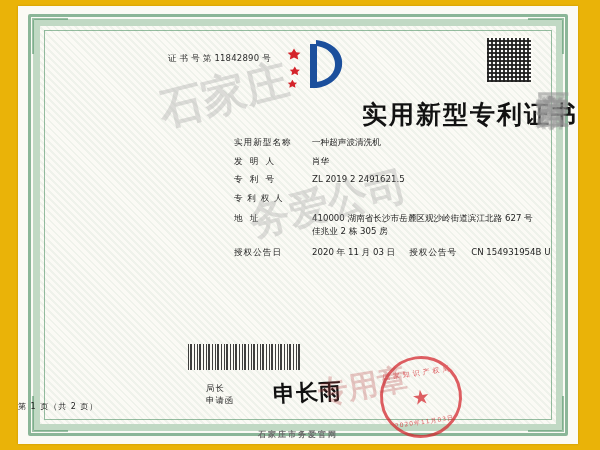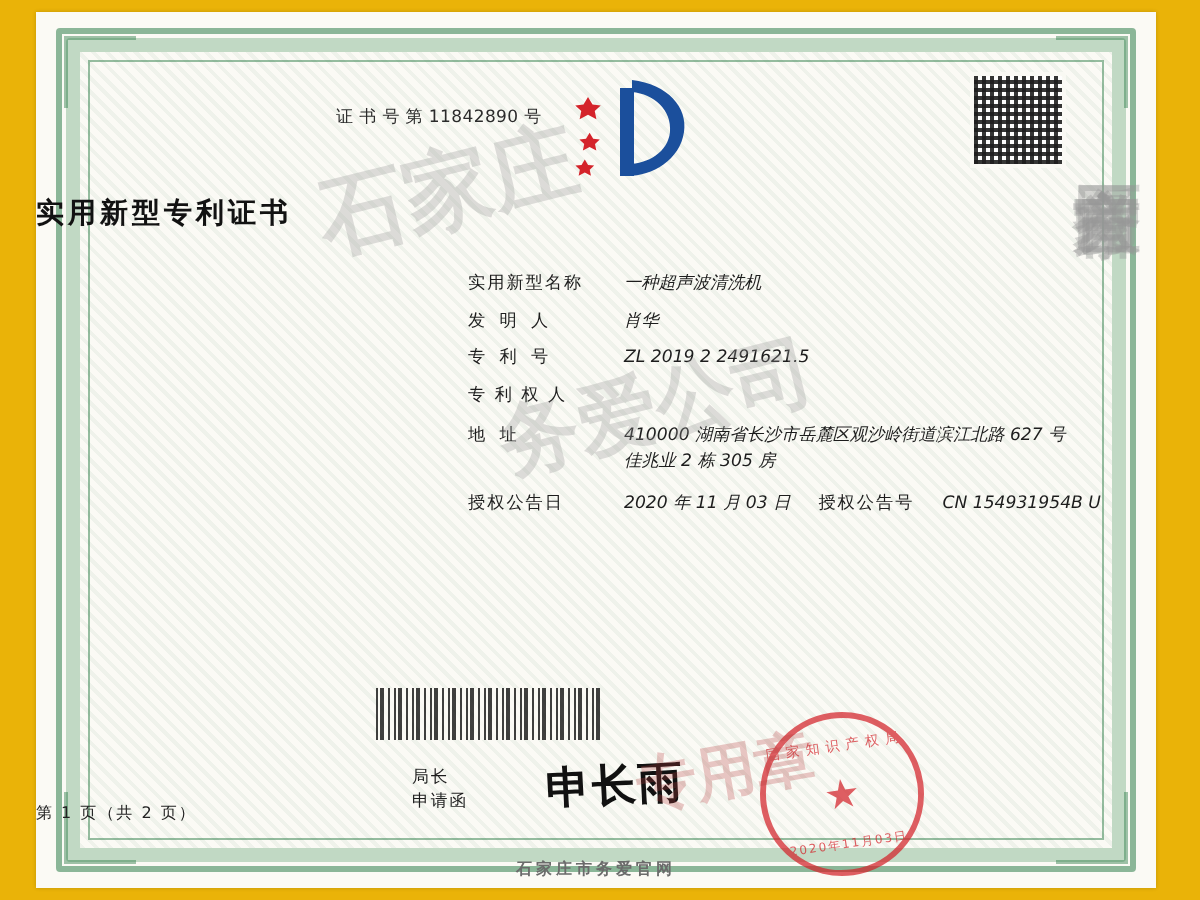--- a/index.html
+++ b/index.html
@@ -106,23 +106,23 @@
     border: 2px solid #fbfaf5;
     opacity: 0.88;
   }
 
   
   .doc-title {
     position: absolute;
     left: 0;
     right: 0;
     top: 92px;
-    text-align: left;
+    text-align: right;
     font-family: "DejaVu Serif", serif;
-    font-size: 14px;
+    font-size: 25px;
     font-weight: bold;
     color: #121212;
     letter-spacing: 2px;
   }
 
   
   .fields {
     position: absolute;
     left: 192px;
     top: 132px;
@@ -137,21 +137,21 @@
     margin-bottom: 10px;
     white-space: nowrap;
     margin-left: 24px;
   }
   .field-label {
     width: 78px;
     flex: 0 0 78px;
     letter-spacing: 2.2px;
   }
   .field-label.narrow { letter-spacing: 1px; }
-  .field-value { flex: 1 1 auto; font-style: italic; }
+  .field-value { flex: 1 1 auto; }
   .field-value.wrap { white-space: normal; line-height: 1.5; }
 
   
   .body-text {
     position: absolute;
     left: 192px;
     right: 52px;
     top: 266px;
     font-size: 7.6px;
     line-height: 1.62;

